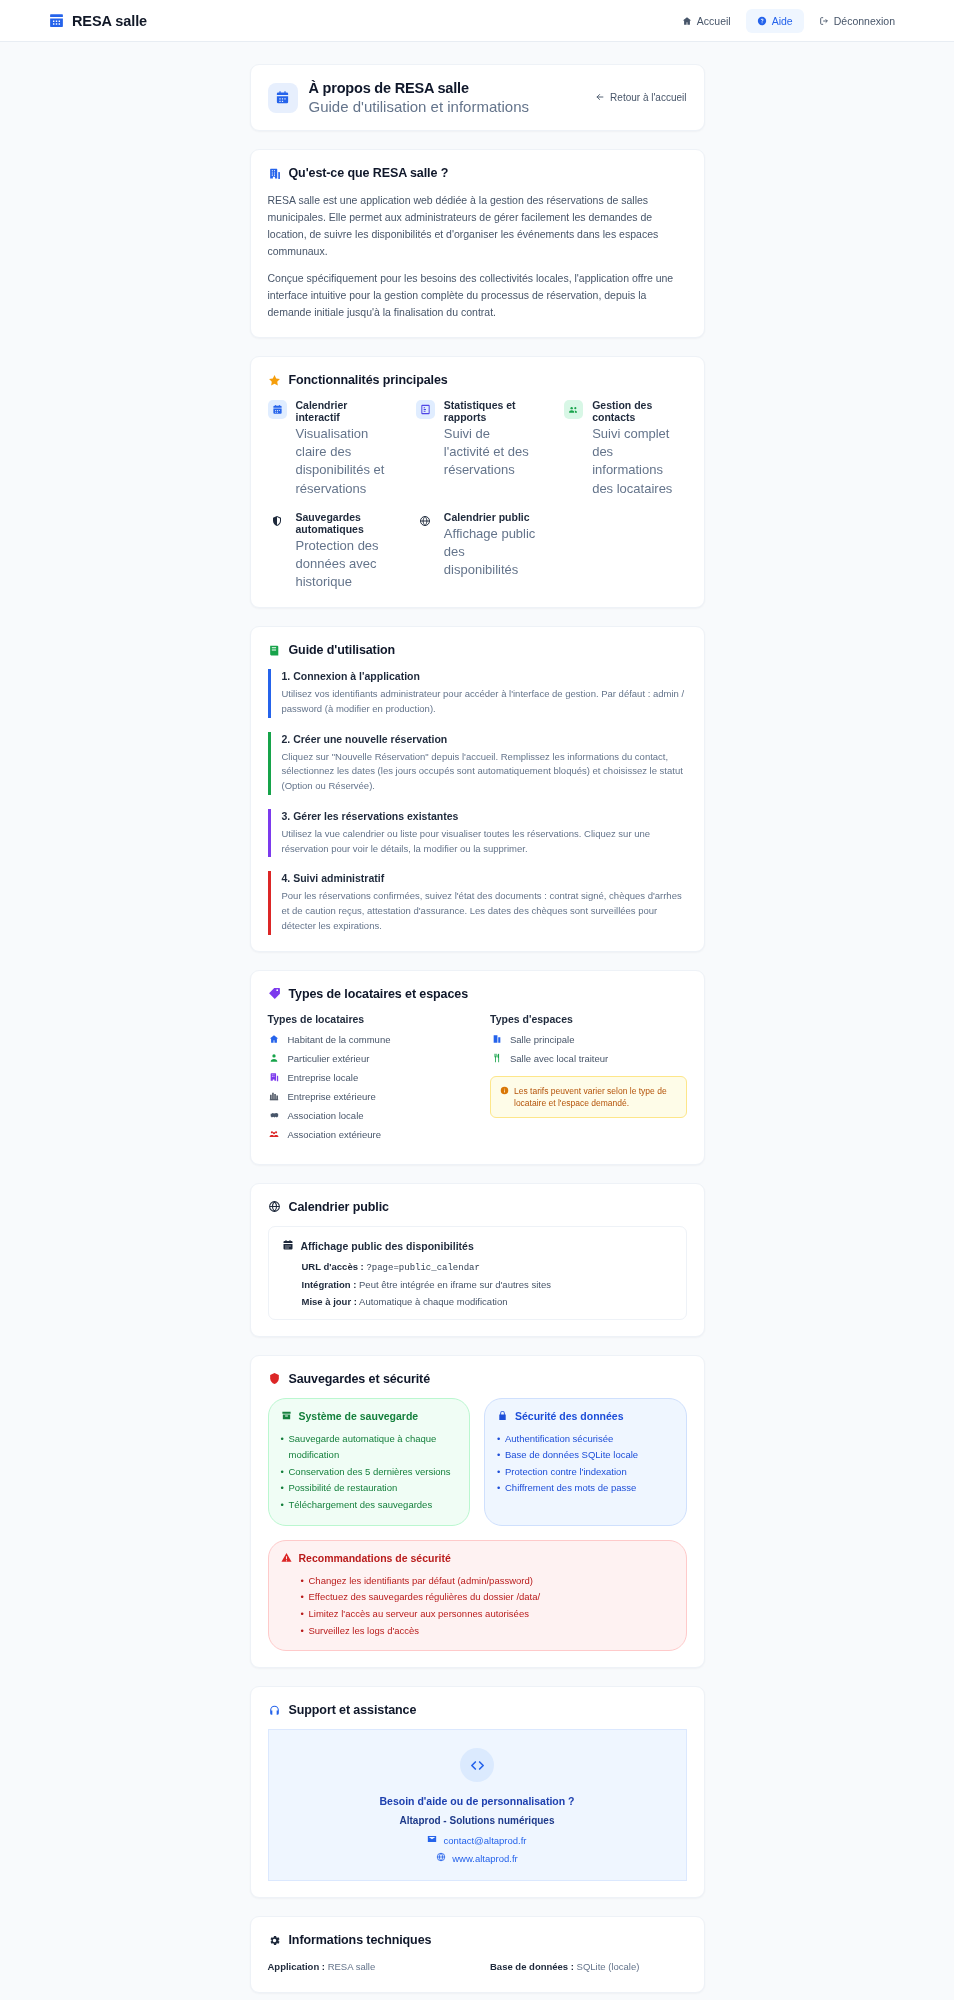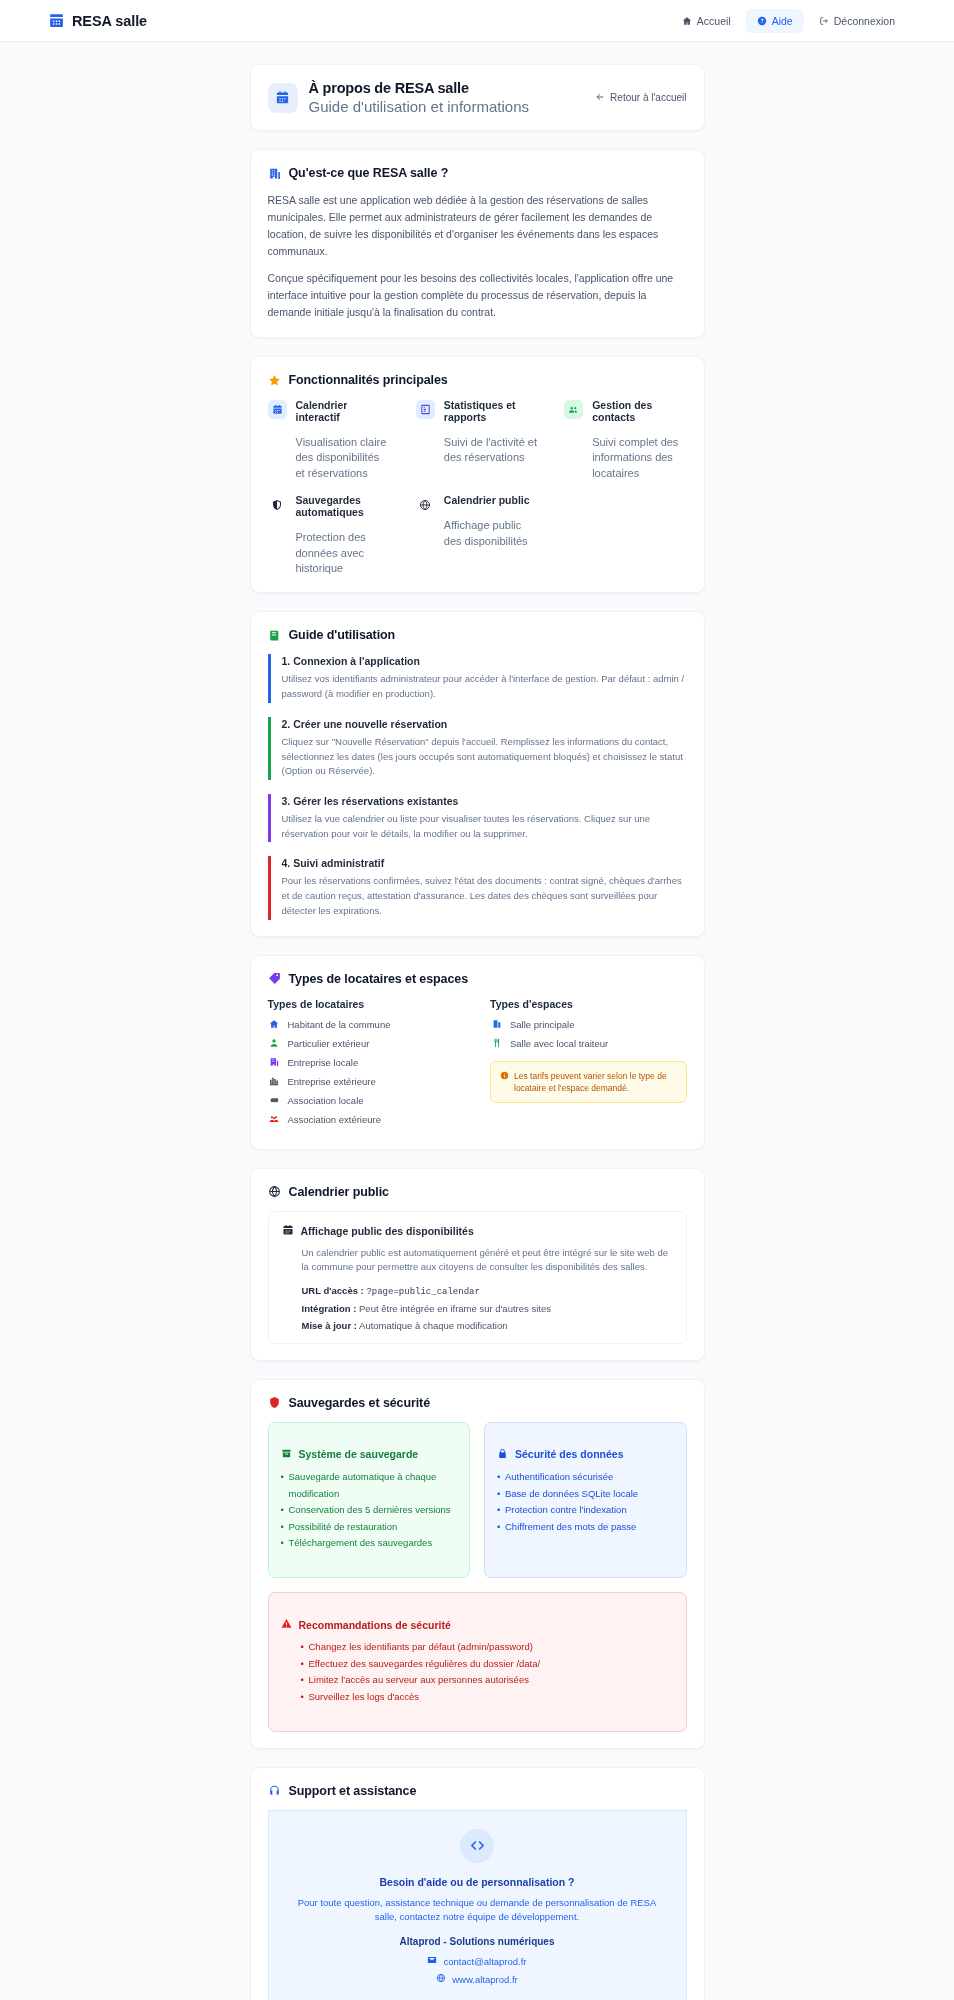--- a/index.html
+++ b/index.html
@@ -76,21 +76,21 @@
   .feat { display:flex; gap:9px; }
   .feat-ic {
     width:19px; height:19px; border-radius:5px; flex:none;
     display:flex; align-items:center; justify-content:center; margin-top:1px;
   }
   .feat-ic.blue { background:#e0edff; }
   .feat-ic.green { background:#d8f7e6; }
   .feat-ic.purple { background:#ece4fd; }
   .feat-ic.plain { background:transparent; }
   .feat-t { font-size:10.5px; font-weight:bold; color:#1e293b; }
-  .feat-d { font-size:11px; color:#64748b; margin-top:12px; line-height:1.4; }
+  .feat-d { font-size:13px; color:#64748b; margin-top:2px; line-height:1.4; }
 
   
   .step { border-left:3px solid #3b82f6; padding:1px 0 1px 11px; margin-bottom:14px; }
   .step:last-child { margin-bottom:0; }
   .step.s1 { border-left-color:#2563eb; }
   .step.s2 { border-left-color:#16a34a; }
   .step.s3 { border-left-color:#7c3aed; }
   .step.s4 { border-left-color:#dc2626; }
   .step-t { font-size:10.5px; font-weight:bold; color:#1e293b; margin-bottom:5px; }
   .step-d { font-size:9.5px; line-height:1.55; color:#64748b; }
@@ -114,21 +114,21 @@
   }
   .inner-h { display:flex; align-items:center; gap:7px; font-size:10.5px; font-weight:bold; color:#1e293b; margin-bottom:8px; }
   .inner-p { font-size:9.5px; line-height:1.55; color:#64748b; margin-left:20px; margin-bottom:10px; }
   .kv { font-size:9.5px; color:#475569; margin-left:20px; margin-bottom:6px; }
   .kv:last-child { margin-bottom:0; }
   .kv b { color:#1e293b; font-weight:bold; }
   .mono { font-family:"Liberation Mono", monospace; font-size:9px; color:#334155;margin-top:28px; }
 
   
   .sec-grid { display:grid; grid-template-columns:1fr 1fr; gap:14px; }
-  .box { border-radius:7px; padding:25px 12px; }
+  .box { border-radius:18px; padding:11px 12px; }
   .box.green { background:#f0fdf5; border:1px solid #bbf7d0; }
   .box.blue { background:#eff6ff; border:1px solid #cfe0fd; }
   .box.red { background:#fef2f2; border:1px solid #fecaca; margin-top:14px; }
   .box-h { display:flex; align-items:center; gap:7px; font-size:10.5px; font-weight:bold; margin-bottom:8px; }
   .box.green .box-h { color:#15803d; }
   .box.blue .box-h { color:#1d4ed8; }
   .box.red .box-h { color:#b91c1c; }
   .box ul { list-style:none; }
   .box li { font-size:9.5px; line-height:1.75; position:relative; padding-left:8px; }
   .box li:before { content:"\2022"; position:absolute; left:0; }
@@ -459,21 +459,20 @@
       </div>
       <div class="inner-box">
         <div class="inner-h">
           <span>
             <svg width="12" height="12" viewBox="0 0 24 24" fill="#1e293b">
                   <path d="M7 2v2H5a2 2 0 0 0-2 2v2h18V6a2 2 0 0 0-2-2h-2V2h-2v2H9V2H7zM3 10v9a2 2 0 0 0 2 2h14a2 2 0 0 0 2-2v-9H3zm4 3h2v2H7v-2zm4 0h2v2h-2v-2zm4 0h2v2h-2v-2zM7 17h2v2H7v-2zm4 0h2v2h-2v-2z"></path>
                 </svg>
           </span>
           <span>Affichage public des disponibilités</span>
         </div>
-        <div class="inner-p">Un calendrier public est automatiquement généré et peut être intégré sur le site web de la commune pour permettre aux citoyens de consulter les disponibilités des salles.</div>
         <div class="kv">
           <b>URL d'accès :</b>
           <span class="mono">?page=public_calendar</span>
         </div>
         <div class="kv">
           <b>Intégration :</b>
           <span>Peut être intégrée en iframe sur d'autres sites</span>
         </div>
         <div class="kv">
           <b>Mise à jour :</b>
@@ -550,21 +549,20 @@
         </span>
         <span>Support et assistance</span>
       </div>
       <div class="support-box">
         <span class="support-circle">
           <svg width="17" height="17" viewBox="0 0 24 24" fill="none" stroke="#2563eb" stroke-width="2.3" stroke-linecap="round" stroke-linejoin="round">
                 <path d="m9 17-5-5 5-5M15 7l5 5-5 5"></path>
               </svg>
         </span>
         <div class="support-h">Besoin d'aide ou de personnalisation ?</div>
-        <div class="support-p">Pour toute question, assistance technique ou demande de personnalisation de RESA salle, contactez notre équipe de développement.</div>
         <div class="support-org">Altaprod - Solutions numériques</div>
         <a class="support-link" href="#">
           <span><svg width="10" height="10" viewBox="0 0 24 24" fill="#2563eb">
                   <path d="M2 5h20v14H2V5zm2 2v.3l8 5 8-5V7H4z"></path>
                 </svg></span>
           <span>contact@altaprod.fr</span>
         </a>
         <a class="support-link" href="#">
           <span><svg width="10" height="10" viewBox="0 0 24 24" fill="none" stroke="#2563eb" stroke-width="2">
                   <circle cx="12" cy="12" r="9"></circle>

